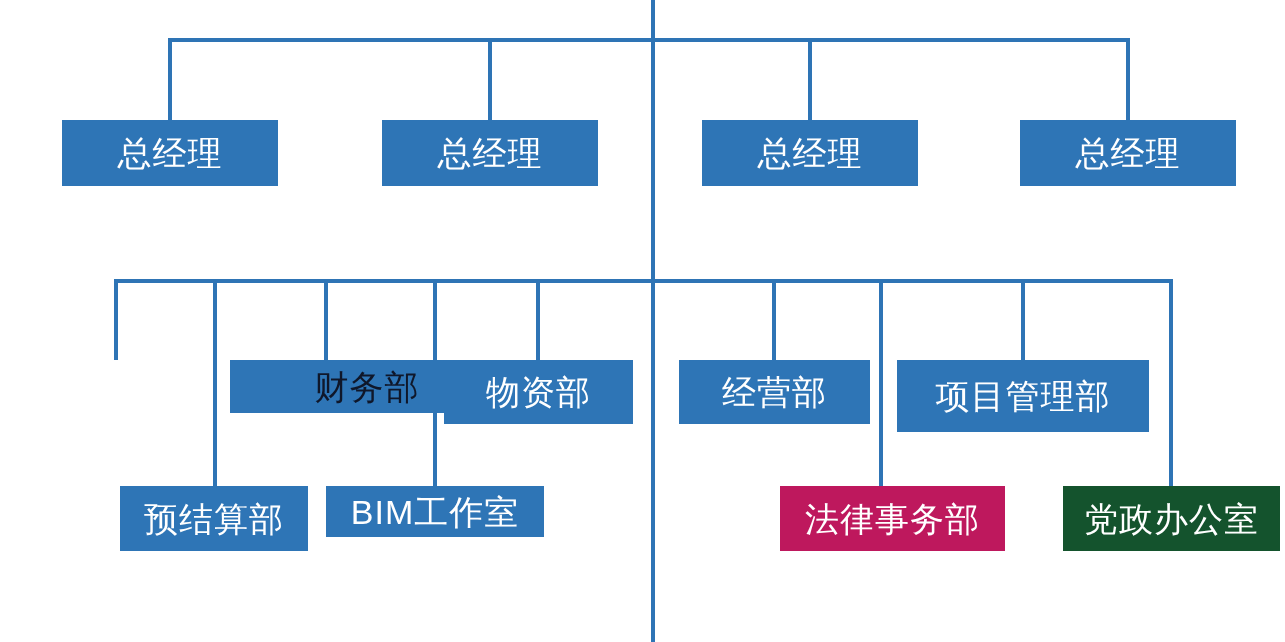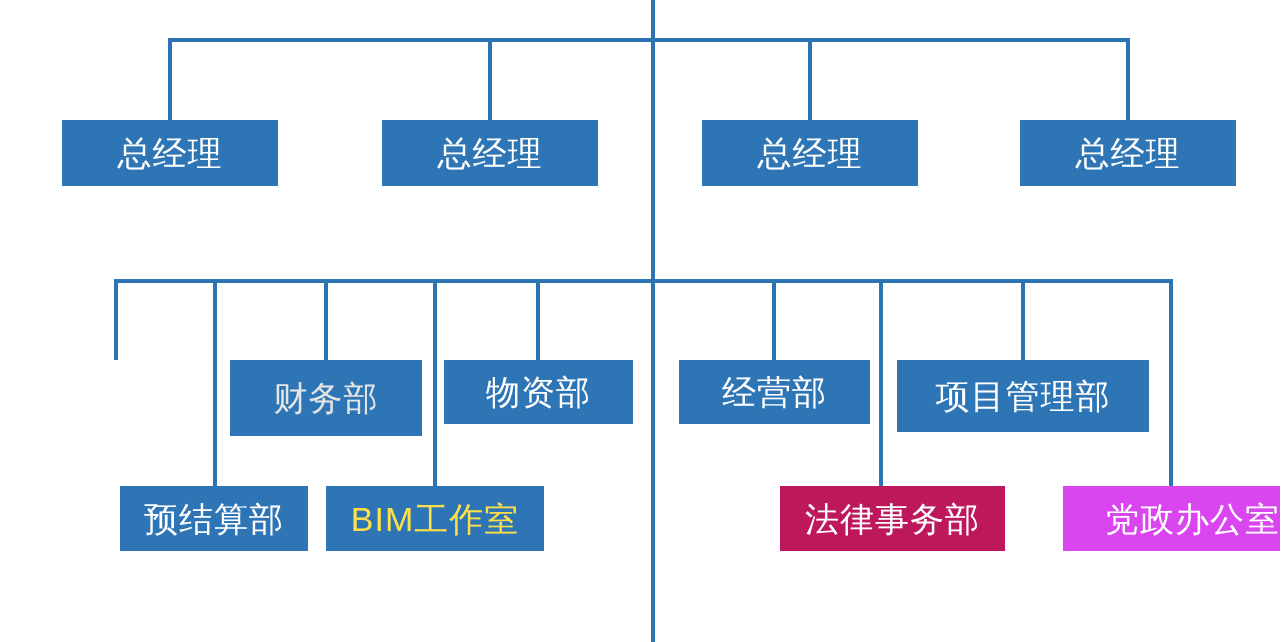--- a/index.html
+++ b/index.html
@@ -57,37 +57,37 @@
     </div>
     <div class="org-box" style="left: 374px; top: 120px; width: 216px; height: 66px; background: rgb(46, 117, 182); color: rgb(255, 255, 255);">
       <span>总经理</span>
     </div>
     <div class="org-box" style="left: 694px; top: 120px; width: 216px; height: 66px; background: rgb(46, 117, 182); color: rgb(255, 255, 255);">
       <span>总经理</span>
     </div>
     <div class="org-box" style="left: 1012px; top: 120px; width: 216px; height: 66px; background: rgb(46, 117, 182); color: rgb(255, 255, 255);">
       <span>总经理</span>
     </div>
-    <div class="org-box" style="left: 222px; top: 360px; width: 192px; height: 76px; background: rgb(46, 117, 182); color: #e5e5e5;">
+    <div class="org-box" style="left: 222px; top: 360px; width: 192px; height: 53px; background: rgb(46, 117, 182); color: #0f172a; padding-left: 41px;">
       <span>财务部</span>
     </div>
     <div class="org-box" style="left: 436px; top: 360px; width: 189px; height: 64px; background: rgb(46, 117, 182); color: rgb(255, 255, 255);">
       <span>物资部</span>
     </div>
     <div class="org-box" style="left: 671px; top: 360px; width: 191px; height: 64px; background: rgb(46, 117, 182); color: rgb(255, 255, 255);">
       <span>经营部</span>
     </div>
     <div class="org-box" style="left: 889px; top: 360px; width: 252px; height: 72px; background: rgb(46, 117, 182); color: rgb(255, 255, 255);">
       <span>项目管理部</span>
     </div>
     <div class="org-box" style="left: 112px; top: 486px; width: 188px; height: 65px; background: rgb(46, 117, 182); color: rgb(255, 255, 255);">
       <span>预结算部</span>
     </div>
-    <div class="org-box" style="left: 318px; top: 486px; width: 218px; height: 65px; background: rgb(46, 117, 182); color: #fde047;">
+    <div class="org-box" style="left: 318px; top: 486px; width: 218px; height: 51px; background: rgb(46, 117, 182); color: #ffffff;">
       <span>BIM工作室</span>
     </div>
     <div class="org-box" style="left: 772px; top: 486px; width: 225px; height: 65px; background: #be185d; color: rgb(255, 255, 255);">
       <span>法律事务部</span>
     </div>
-    <div class="org-box" style="left: 1055px; top: 486px; width: 217px; height: 65px; background: #d946ef; color: rgb(255, 255, 255); justify-content: flex-end;">
+    <div class="org-box" style="left: 1055px; top: 486px; width: 217px; height: 65px; background: #14532d; color: rgb(255, 255, 255);">
       <span>党政办公室</span>
     </div>
   </div>
 
 </body></html>

